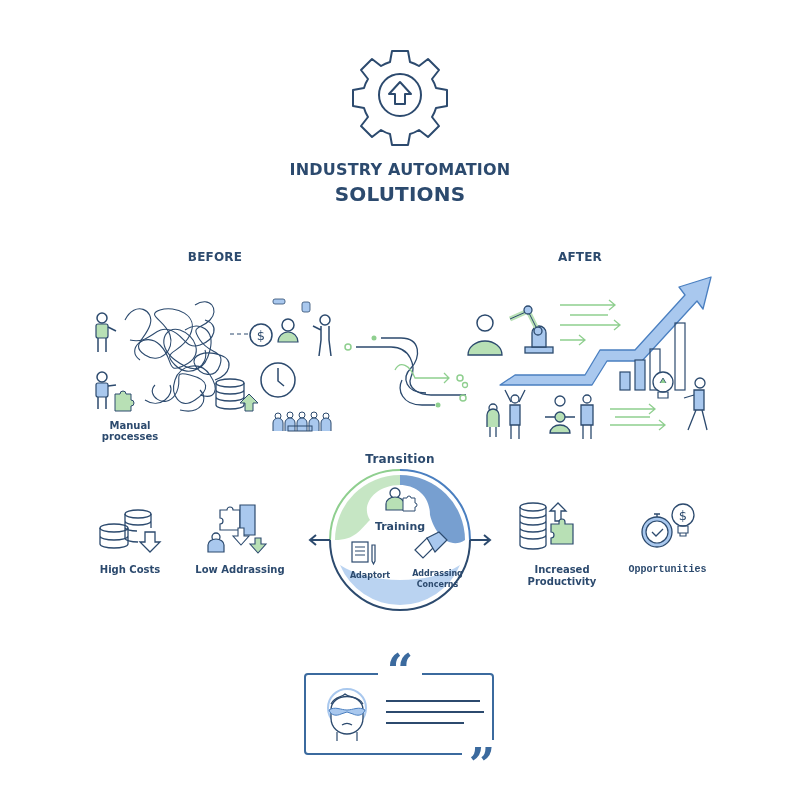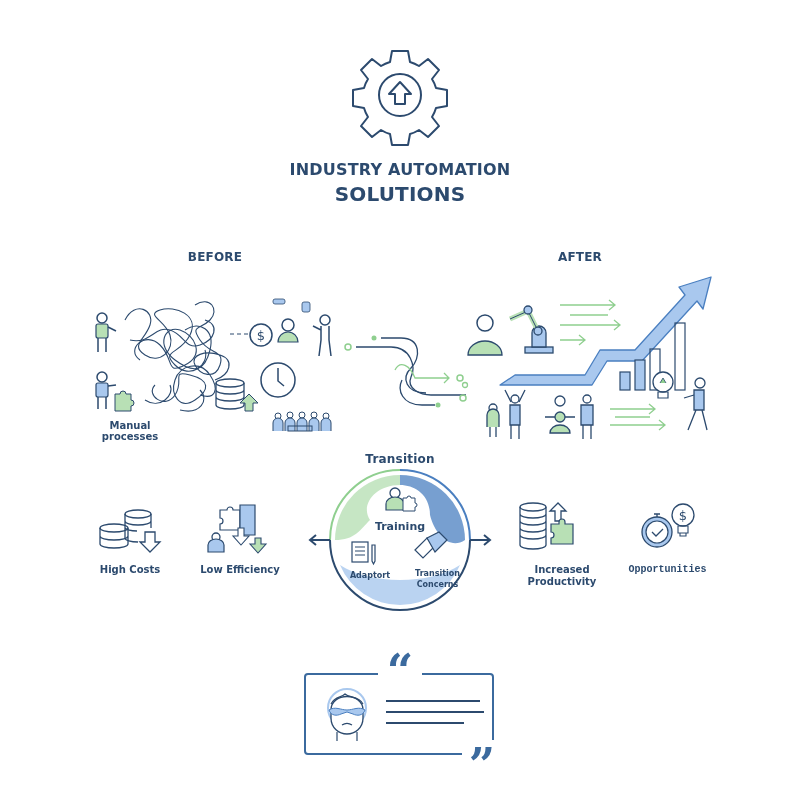--- a/index.html
+++ b/index.html
@@ -197,42 +197,42 @@
     <path d="M72 80 v16 l1.5 3 1.5 -3 v-16 z"></path>
   </g>
 
   <g stroke="#2c4a6e" stroke-width="1.2">
     <path d="M115 85 l12 -12 l8 8 l-12 12 z" fill="#fff"></path>
     <path d="M127 73 l12 -6 l8 8 l-12 12 z" fill="#a9c8ee"></path>
   </g>
 </svg>
 <div class="abs label" style="left:360px;top:520px;width:80px;font-size:11px;">Training</div>
 <div class="abs label" style="left:335px;top:571px;width:70px;font-size:8px;">Adaptort</div>
-<div class="abs label" style="left:410px;top:568px;width:55px;font-size:8px;line-height:11px;">Transition Concerns</div>
+<div class="abs label" style="left:410px;top:568px;width:55px;font-size:8px;line-height:11px;">Addrassing Concerns</div>
 
 <svg class="abs" style="left:98px;top:505px;" width="60" height="50" viewBox="0 0 60 50">
   <g fill="none" stroke="#2c4a6e" stroke-width="1.3">
     <ellipse cx="40" cy="9" rx="13" ry="4"></ellipse>
     <path d="M27 9 v24 a13 4 0 0 0 13 4 M53 9 v14 M27 16 a13 4 0 0 0 26 0 M27 23 a13 4 0 0 0 12 3"></path>
     <ellipse cx="16" cy="23" rx="14" ry="4"></ellipse>
     <path d="M2 23 v16 a14 4 0 0 0 28 0 v-16 M2 31 a14 4 0 0 0 28 0"></path>
     <path d="M47 27 v10 h-5 l10 10 10 -10 h-5 v-10 z"></path>
   </g>
 </svg>
 <div class="abs label" style="left:90px;top:564px;width:80px;">High Costs</div>
 
 <svg class="abs" style="left:205px;top:500px;" width="65" height="55" viewBox="0 0 65 55">
   <path d="M15 10 h7 a3 3 0 0 1 6 0 h7 v20 h-20 v-6 a3 3 0 0 0 0 -6 z" fill="#fff" stroke="#2c4a6e" stroke-width="1.2"></path>
   <path d="M35 5 h15 v30 h-15 z" fill="#a9c8ee" stroke="#2c4a6e" stroke-width="1.2"></path>
   <circle cx="11" cy="37" r="4" fill="none" stroke="#2c4a6e" stroke-width="1.3"></circle>
   <path d="M3 52 v-7 a8 6 0 0 1 16 0 v7 z" fill="#a9c8ee" stroke="#2c4a6e" stroke-width="1.2"></path>
   <path d="M33 28 v8 h-5 l8 9 8 -9 h-5 v-8 z" fill="#fff" stroke="#2c4a6e" stroke-width="1.1"></path>
   <path d="M50 38 v6 h-5 l8 9 8 -9 h-5 v-6 z" fill="#b8e0b5" stroke="#2c4a6e" stroke-width="1.1"></path>
 </svg>
-<div class="abs label" style="left:195px;top:564px;width:90px;">Low Efficiency</div>
+<div class="abs label" style="left:195px;top:564px;width:90px;">Low Addrassing</div>
 
 <svg class="abs" style="left:518px;top:500px;" width="65" height="55" viewBox="0 0 65 55">
   <g fill="none" stroke="#2c4a6e" stroke-width="1.3">
     <ellipse cx="15" cy="7" rx="13" ry="4"></ellipse>
     <path d="M2 7 v38 a13 4 0 0 0 26 0 v-38 M2 14 a13 4 0 0 0 26 0 M2 21 a13 4 0 0 0 26 0 M2 28 a13 4 0 0 0 26 0 M2 35 a13 4 0 0 0 26 0"></path>
     <path d="M40 3 l-8 8 h5 v10 h6 v-10 h5 z"></path>
   </g>
   <path d="M33 24 h8 v-2 a3 3 0 0 1 6 0 v2 h8 v20 h-22 v-6 a3 3 0 0 0 0 -6 z" fill="#b8e0b5" stroke="#2c4a6e" stroke-width="1.2"></path>
 </svg>
 <div class="abs label" style="left:510px;top:564px;width:80px;line-height:12px;margin-left:12px;">Increased Productivity</div>

